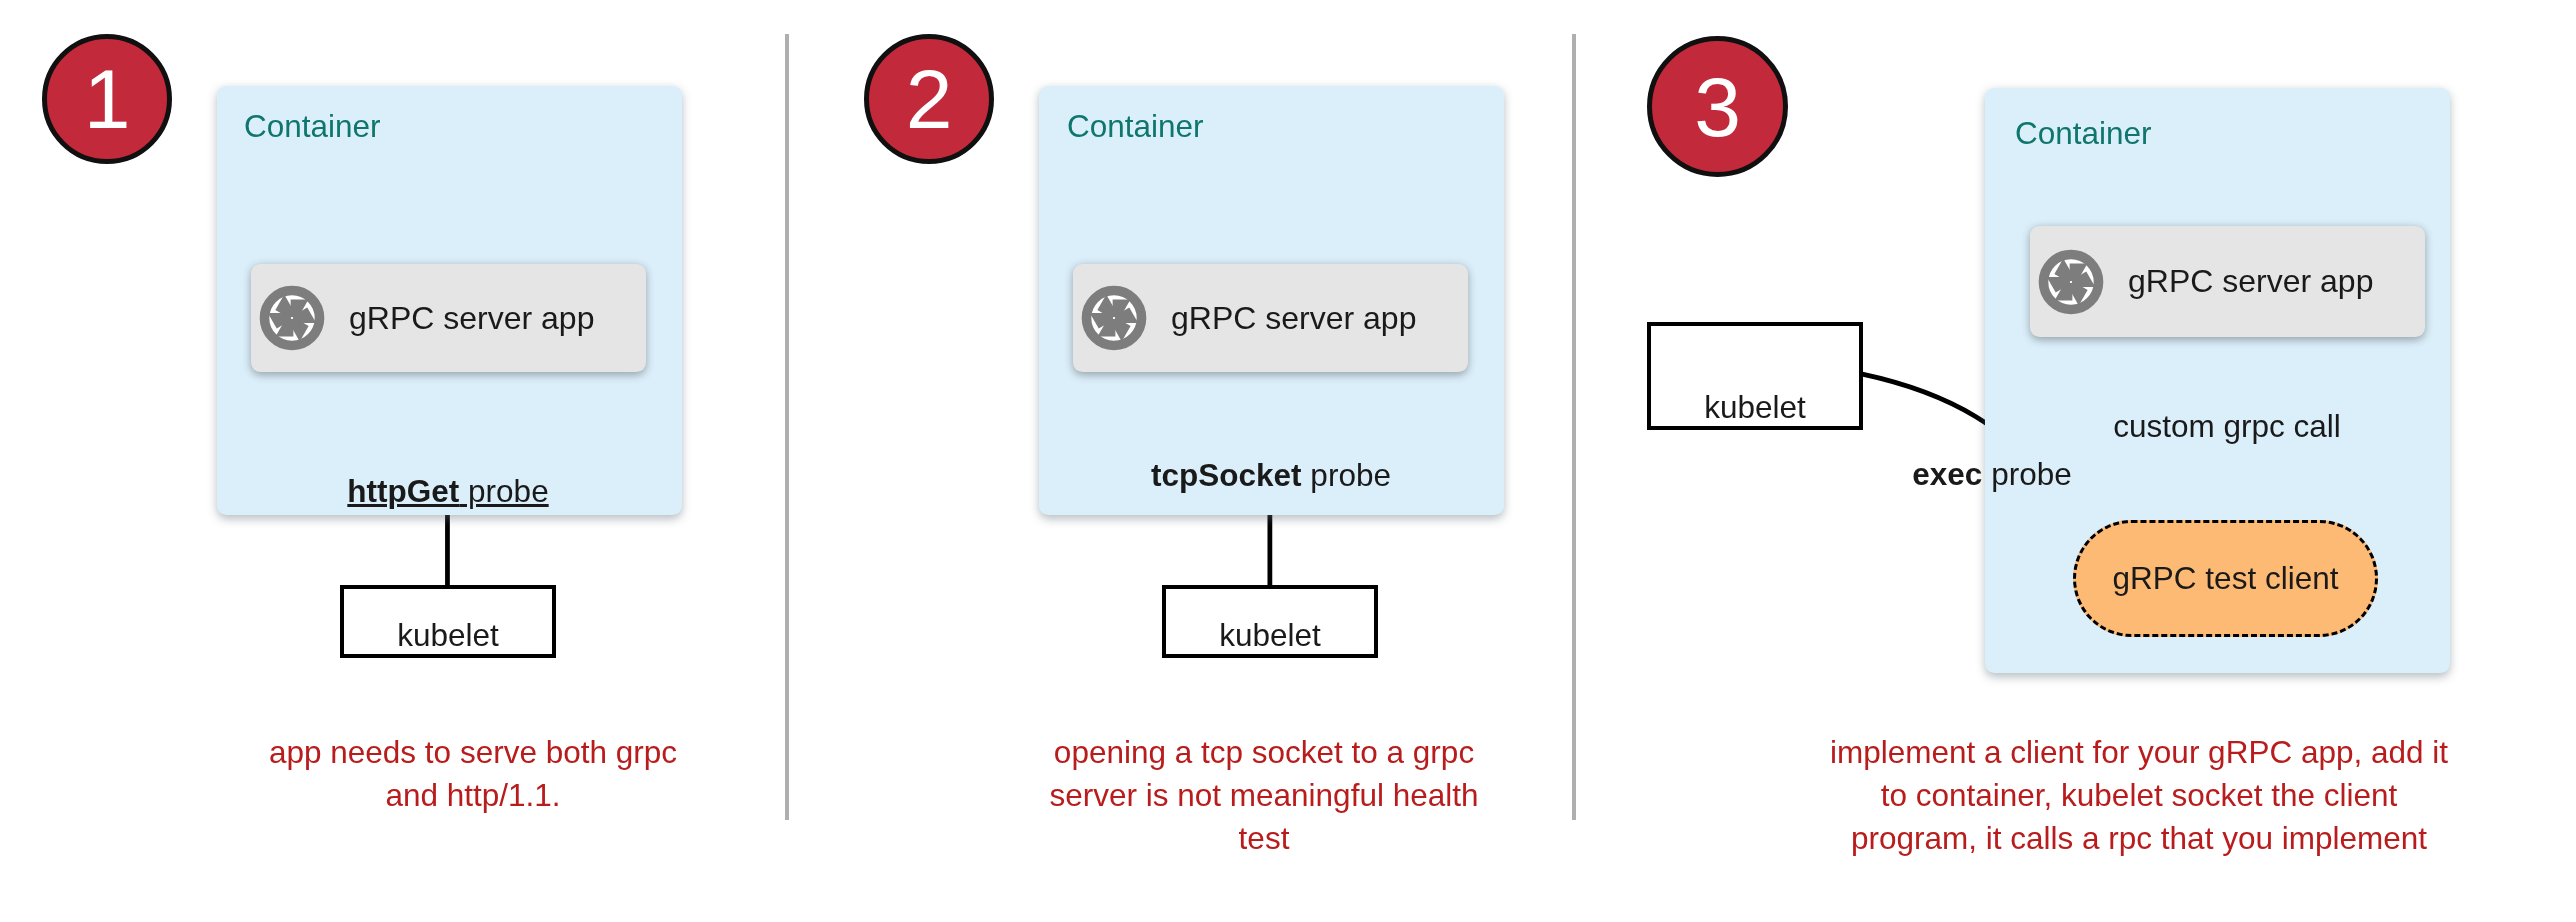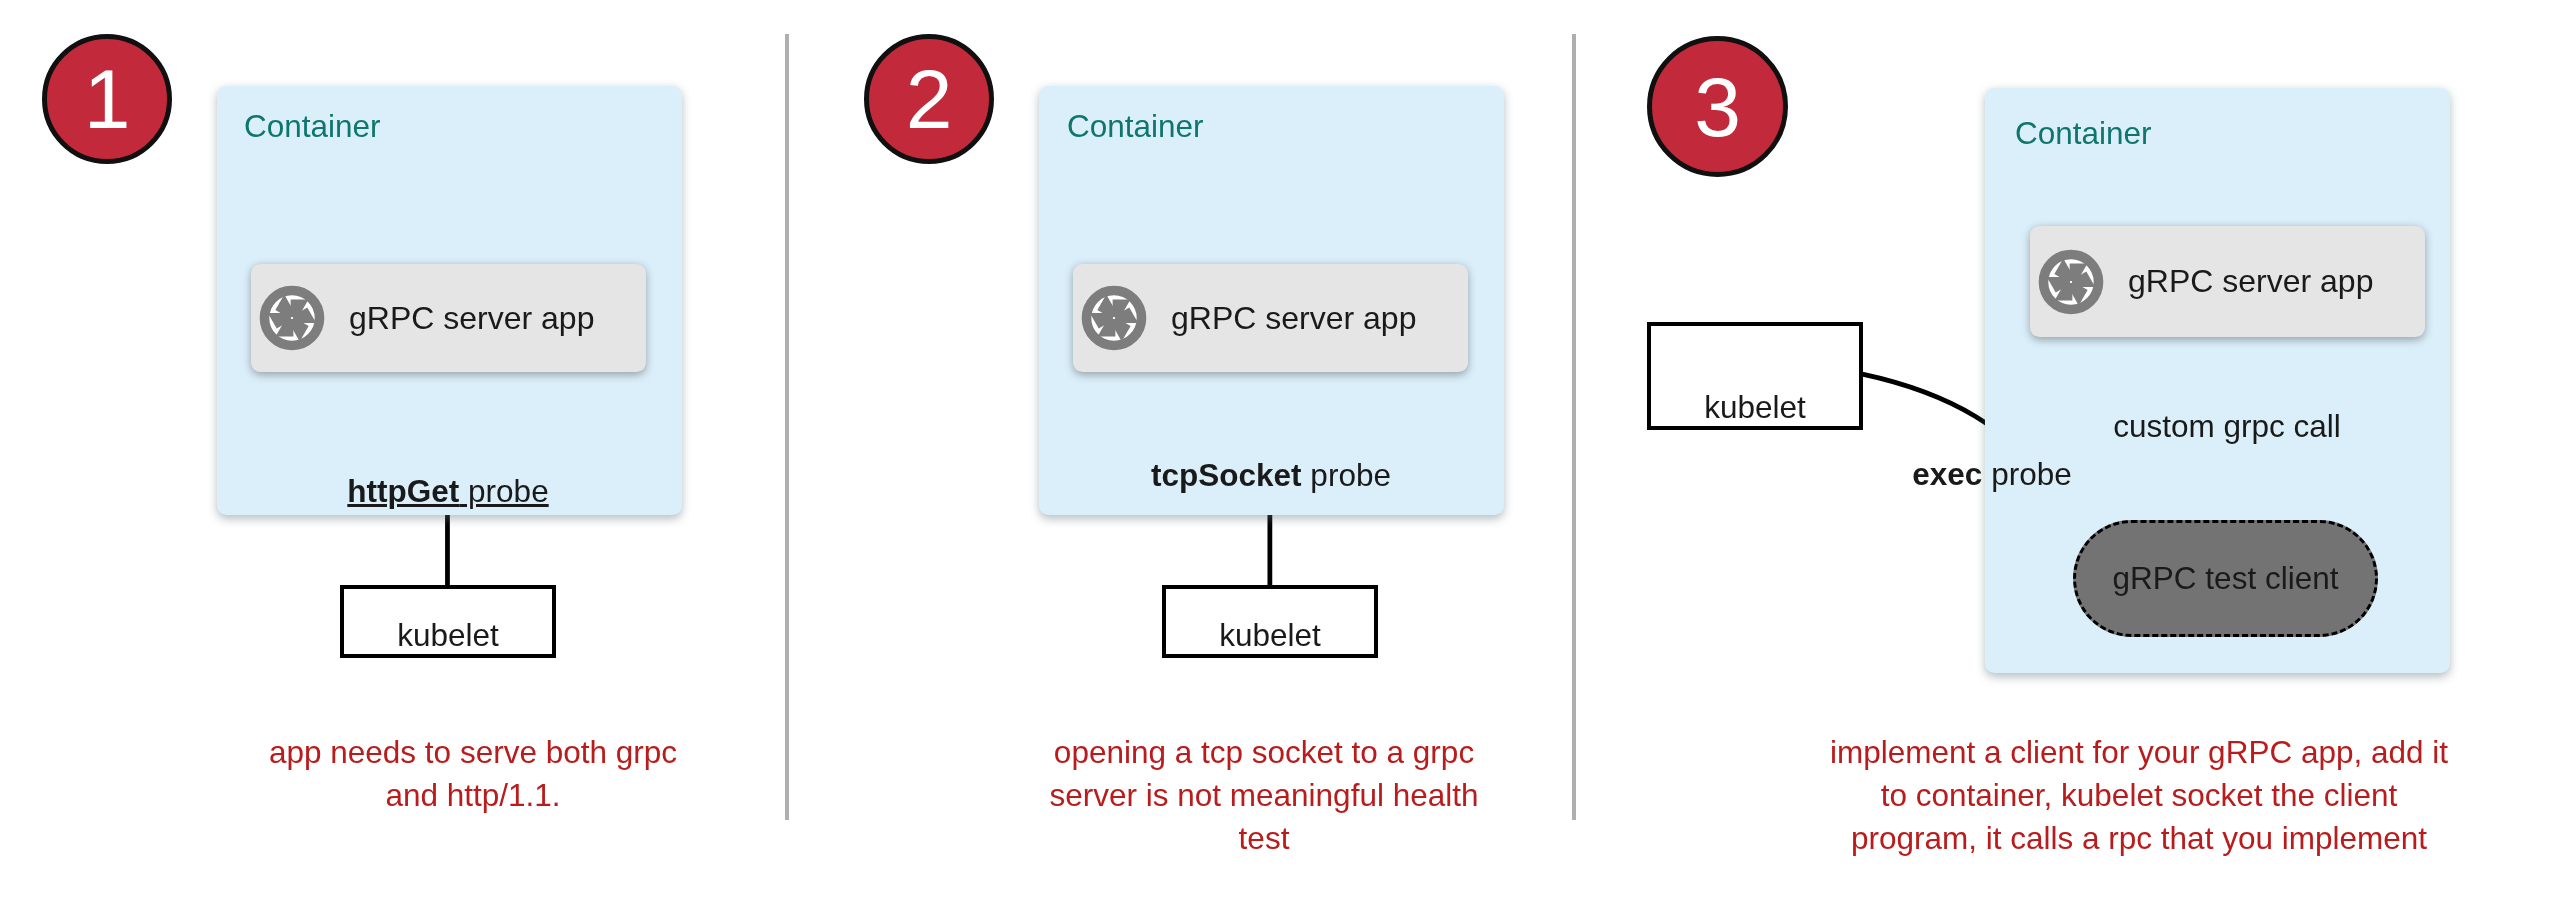--- a/index.html
+++ b/index.html
@@ -69,21 +69,21 @@
   .call-label{
     position:absolute;
     transform:translateX(-50%);
     font-size:31.5px;line-height:38px;
     white-space:nowrap;
     background:var(--container-blue,#DBEFFA);
     padding:0 7.6px;
   }
   .pill{
     position:absolute;
-    background:#737373;
+    background:#fdba74;
     border:3.8px dashed #000000;
     border-radius:61px;
     box-sizing:border-box;
     display:flex;align-items:center;justify-content:center;
     font-size:31.5px;
   }
   .caption{
     position:absolute;
     transform:translateX(-50%);
     width:782px;

